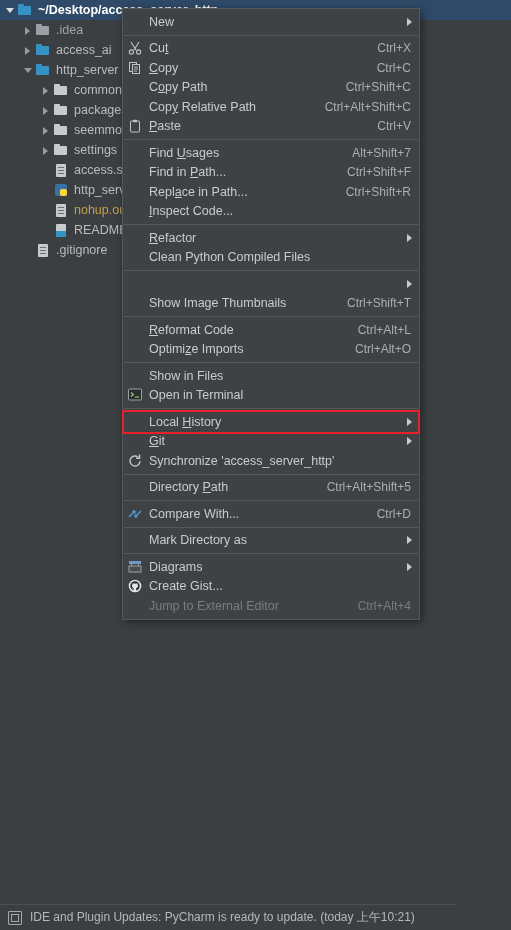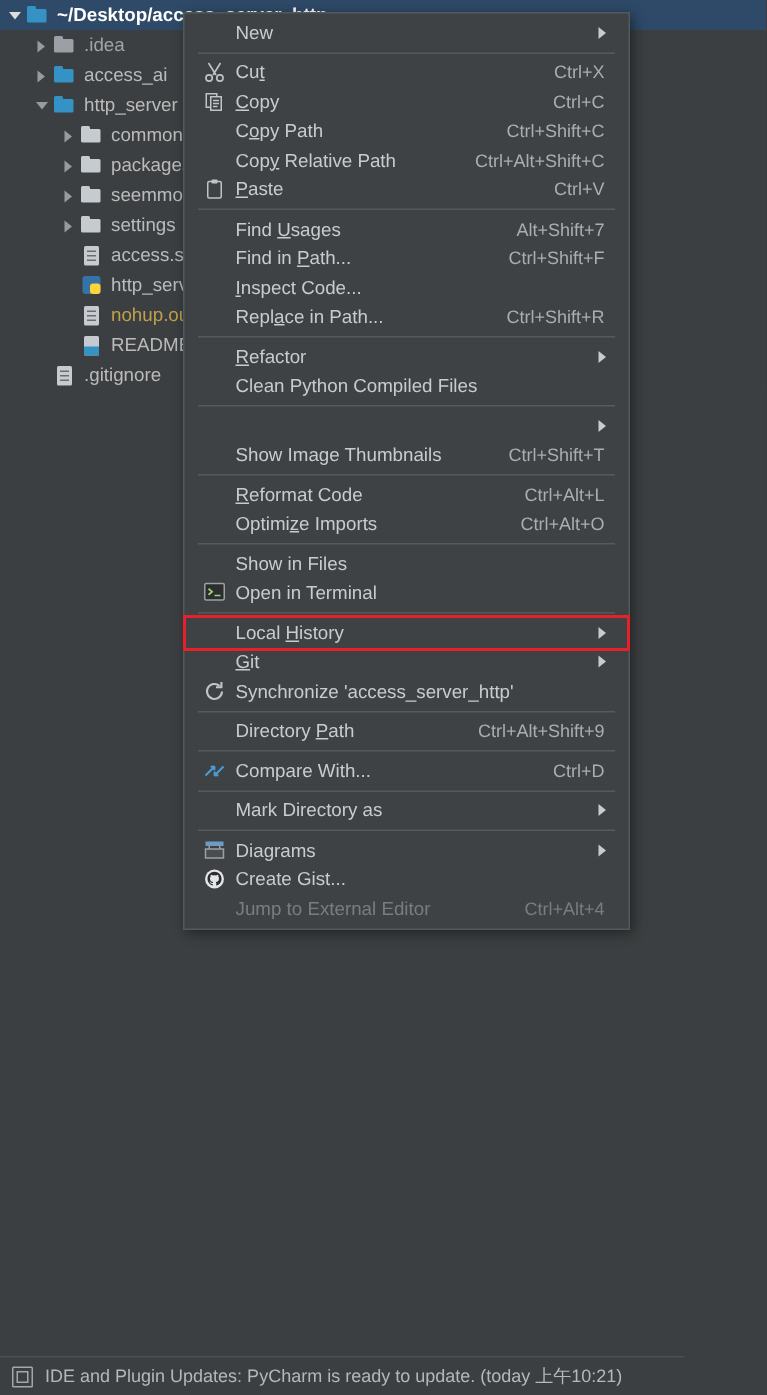--- a/index.html
+++ b/index.html
@@ -140,21 +140,21 @@
   .c-orange { color: #BFA14A; }
 
   
   #ctxmenu {
     position: absolute;
     left: 122px; top: 8px;
     width: 298px;
     background: #3F4244;
     border: 1px solid #53585B;
     box-shadow: 2px 2px 8px rgba(0,0,0,0.45);
-    padding: 3px 8px;
+    padding: 3px 0;
     z-index: 50;
   }
   .mi {
     position: relative;
     display: flex;
     align-items: center;
     height: 19.5px;
     font-size: 12.5px;
     color: #C9CCCE;
     padding-left: 2px;
@@ -364,26 +364,26 @@
         <span class="mi-label">Find <u>U</u>sages</span>
         <span class="mi-key">Alt+Shift+7</span>
       </div>
       <div class="mi">
         <span class="mi-ico"></span>
         <span class="mi-label">Find in <u>P</u>ath...</span>
         <span class="mi-key">Ctrl+Shift+F</span>
       </div>
       <div class="mi">
         <span class="mi-ico"></span>
-        <span class="mi-label"><u>I</u>nspect Code...</span>
-      </div>
-      <div class="mi">
-        <span class="mi-ico"></span>
         <span class="mi-label">Repl<u>a</u>ce in Path...</span>
         <span class="mi-key">Ctrl+Shift+R</span>
+      </div>
+      <div class="mi">
+        <span class="mi-ico"></span>
+        <span class="mi-label"><u>I</u>nspect Code...</span>
       </div>
       <div class="sep"></div>
       <div class="mi">
         <span class="mi-ico"></span>
         <span class="mi-label"><u>R</u>efactor</span>
         <span class="arrow"></span>
       </div>
       <div class="mi">
         <span class="mi-ico"></span>
         <span class="mi-label">Clean Python Compiled Files</span>
@@ -441,21 +441,21 @@
             <path d="M12 7a5 5 0 1 1-1.6-3.7" stroke="#C0C4C6" stroke-width="1.4" fill="none"></path>
             <path d="M11.6 0.6v3.6H8" stroke="#C0C4C6" stroke-width="1.4" fill="none"></path>
           </svg>
         </span>
         <span class="mi-label">Synchronize 'access_server_http'</span>
       </div>
       <div class="sep"></div>
       <div class="mi">
         <span class="mi-ico"></span>
         <span class="mi-label">Directory <u>P</u>ath</span>
-        <span class="mi-key">Ctrl+Alt+Shift+9</span>
+        <span class="mi-key">Ctrl+Alt+Shift+5</span>
       </div>
       <div class="sep"></div>
       <div class="mi">
         <span class="mi-ico">
           <svg width="14" height="14" viewBox="0 0 14 14">
             <path d="M1 10 L7 4" stroke="#4A9BD6" stroke-width="1.4"></path>
             <path d="M7 4 L4.4 4.2 M7 4 L6.8 6.6" stroke="#4A9BD6" stroke-width="1.4"></path>
             <path d="M13 4 L7 10" stroke="#4A9BD6" stroke-width="1.4"></path>
             <path d="M7 10 L9.6 9.8 M7 10 L7.2 7.4" stroke="#4A9BD6" stroke-width="1.4"></path>
           </svg>

